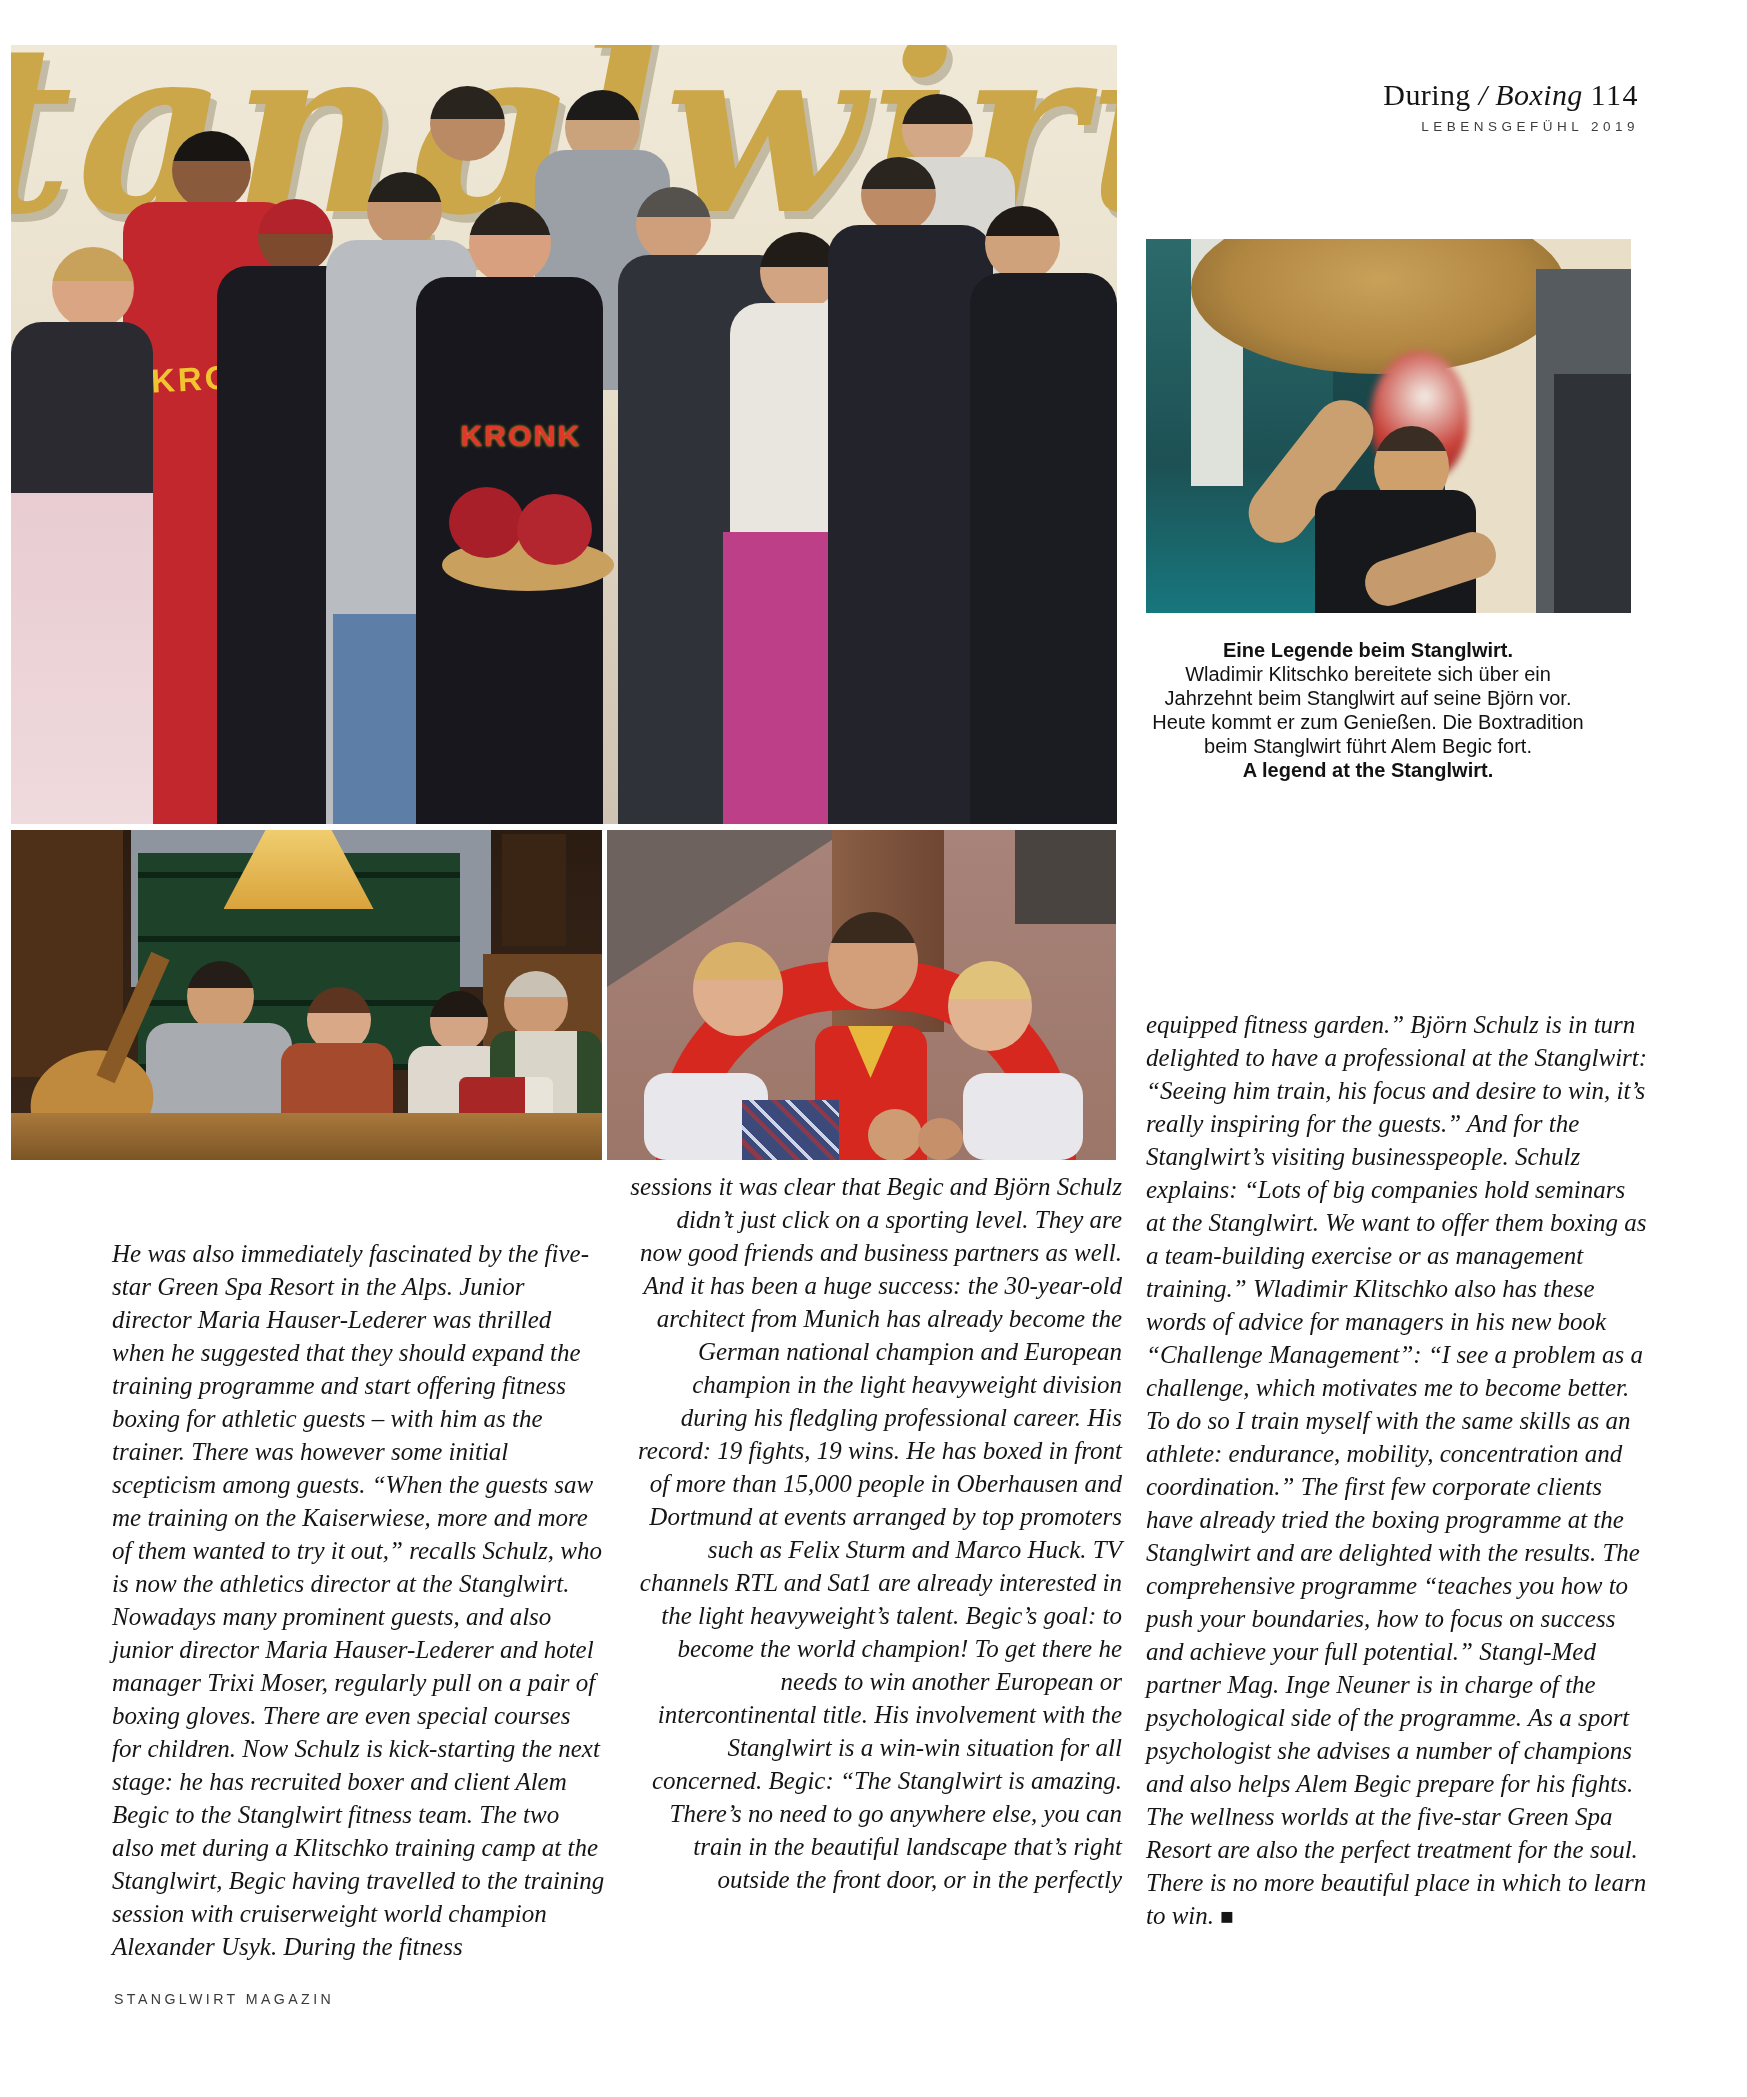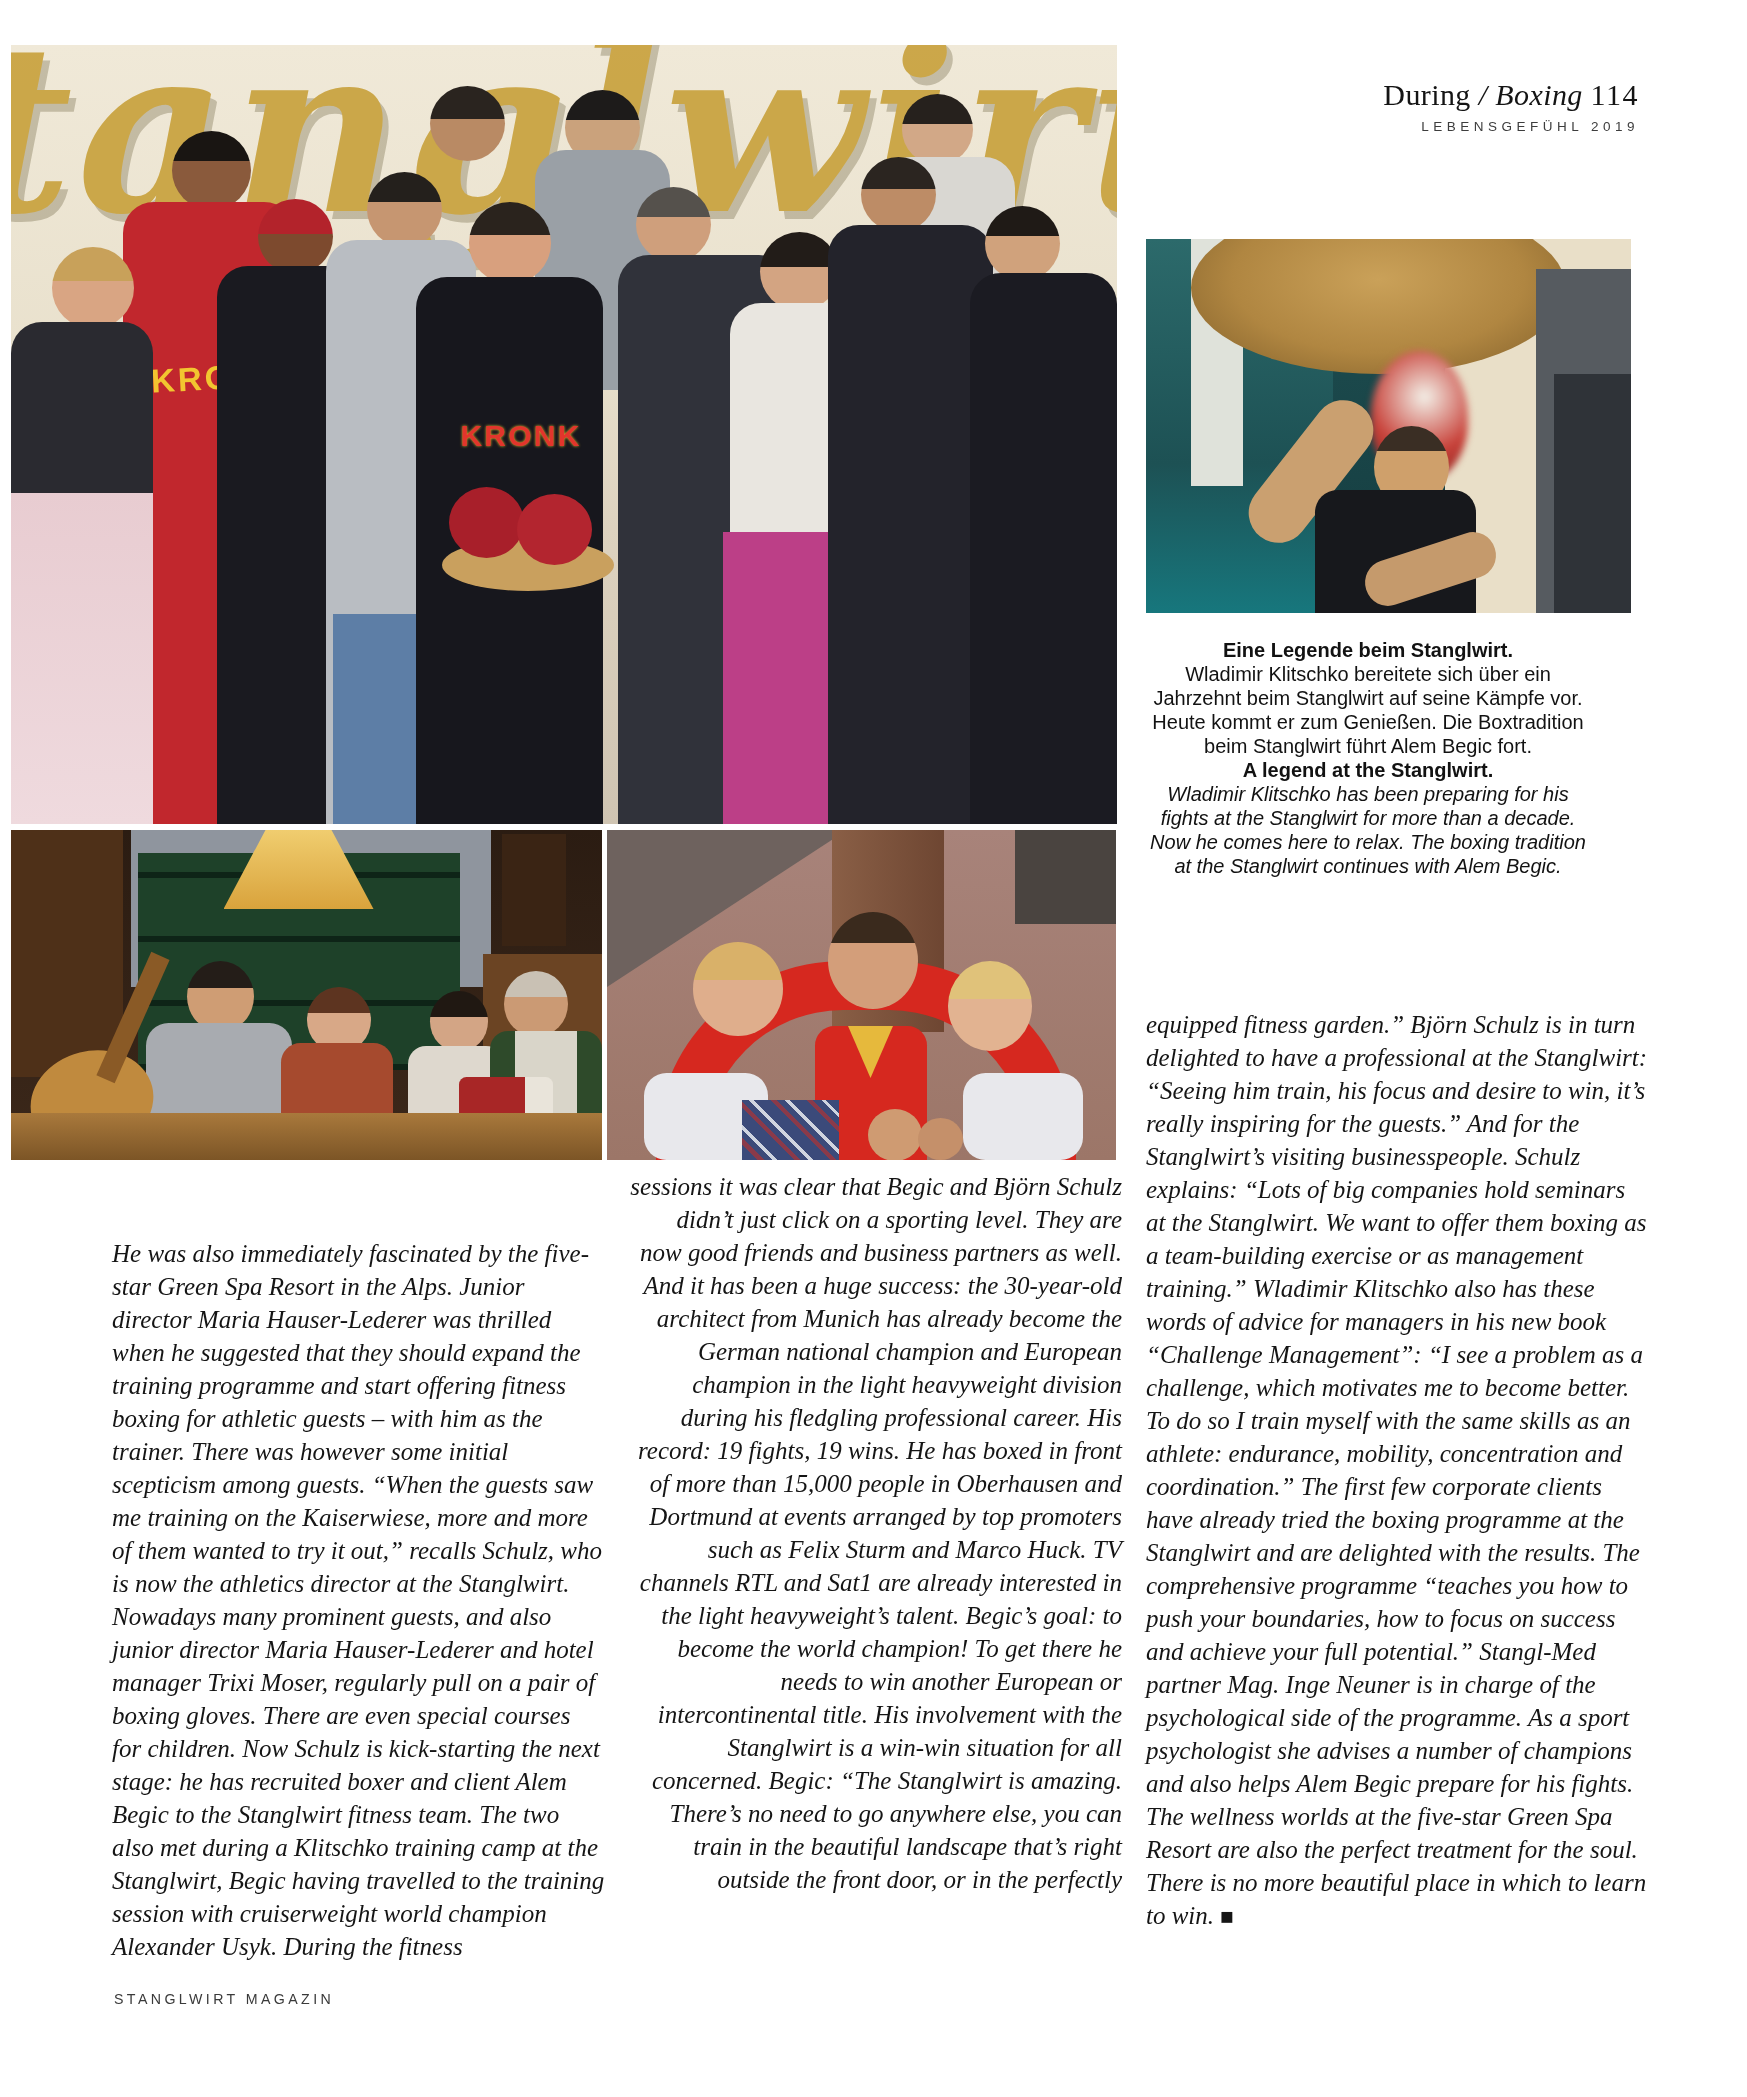--- a/index.html
+++ b/index.html
@@ -105,23 +105,22 @@
     <div class="abs" style="left:135px;top:150px;width:60px;height:165px;background:#caa070;border-radius:30px;transform:rotate(38deg);"></div>
     <div class="head" style="left:228px;top:187px;width:75px;height:82px;background:linear-gradient(180deg,#3a2e24 30%,#cfa06b 30%);"></div>
     <div class="abs" style="left:169px;top:251px;width:161px;height:123px;background:#17181c;border-radius:22.5px 22.5px 0 0;"></div>
     <div class="abs" style="left:217px;top:307px;width:135px;height:46px;background:#c59a6c;border-radius:22.5px;transform:rotate(-18deg);"></div>
     <div class="abs" style="left:390px;top:30px;width:96px;height:344px;background:#565b60;"></div>
     <div class="abs" style="left:408px;top:135px;width:77px;height:239px;background:#2f3338;"></div>
   </div>
 
   <div class="caption">
     <div class="cap-de-b">Eine Legende beim Stanglwirt.</div>
-    <div class="cap-de">Wladimir Klitschko bereitete sich über ein Jahrzehnt beim Stanglwirt auf seine Kämpfe vor. Heute kommt er zum Genießen. Die Boxtradition beim Stanglwirt führt Alem Begic fort.</div>
+    <div class="cap-de">Wladimir Klitschko bereitete sich über ein Jahrzehnt beim Stanglwirt auf seine Björn vor. Heute kommt er zum Genießen. Die Boxtradition beim Stanglwirt führt Alem Begic fort.</div>
     <div class="cap-en-b">A legend at the Stanglwirt.</div>
-    <div class="cap-en">Wladimir Klitschko has been preparing for his fights at the Stanglwirt for more than a decade. Now he comes here to relax. The boxing tradition at the Stanglwirt continues with Alem Begic.</div>
   </div>
 
   <div class="photo" style="left:10.5px;top:830px;width:591px;height:330px;background:linear-gradient(180deg,#2b1c12 0%,#3c281a 100%);" title="Wladimir Klitschko with guitar beside hosts in traditional dress making music at a wooden table in front of a green tiled stove">
     <div class="abs" style="left:120px;top:0;width:360px;height:157px;background:#8f959e;"></div>
     <div class="abs" style="left:127px;top:22.5px;width:322px;height:217px;background:repeating-linear-gradient(0deg,#0e2417 0 6px,#1e4129 6px 64px),repeating-linear-gradient(90deg,rgba(0,0,0,.45) 0 6px,rgba(0,0,0,0) 6px 64px);background-color:#1e4129;"></div>
     <div class="abs" style="left:213px;top:0;width:150px;height:79px;background:linear-gradient(180deg,#f0cd6f,#d9a33c);clip-path:polygon(28% 0,72% 0,100% 100%,0 100%);"></div>
     <div class="abs" style="left:0;top:0;width:112px;height:247px;background:#4e3018;"></div>
     <div class="abs" style="left:491px;top:3.7px;width:64px;height:112px;background:#3a2414;"></div>
     <div class="abs" style="left:472px;top:124px;width:119px;height:207px;background:#6b4423;"></div>
     <div class="head" style="left:176px;top:131px;width:67px;height:71px;background:linear-gradient(180deg,#241d18 38%,#cf9d74 38%);"></div>

